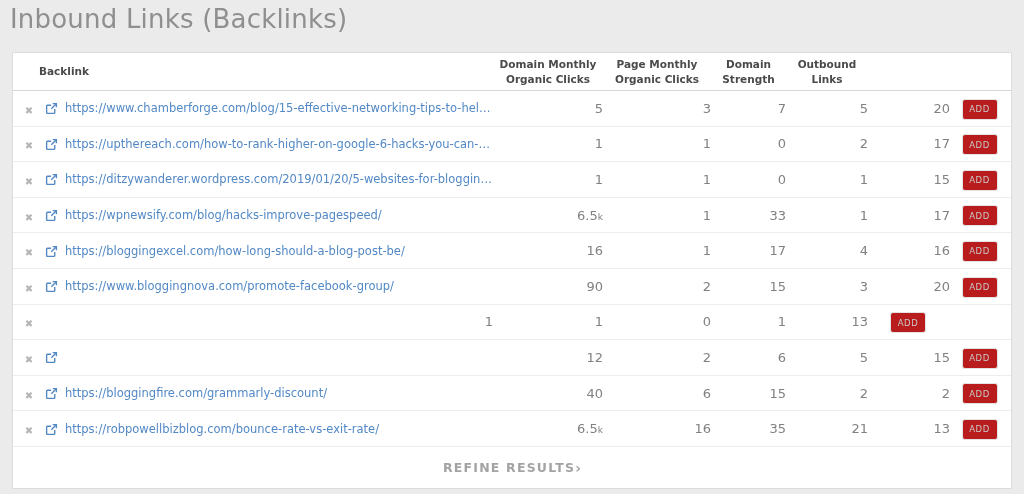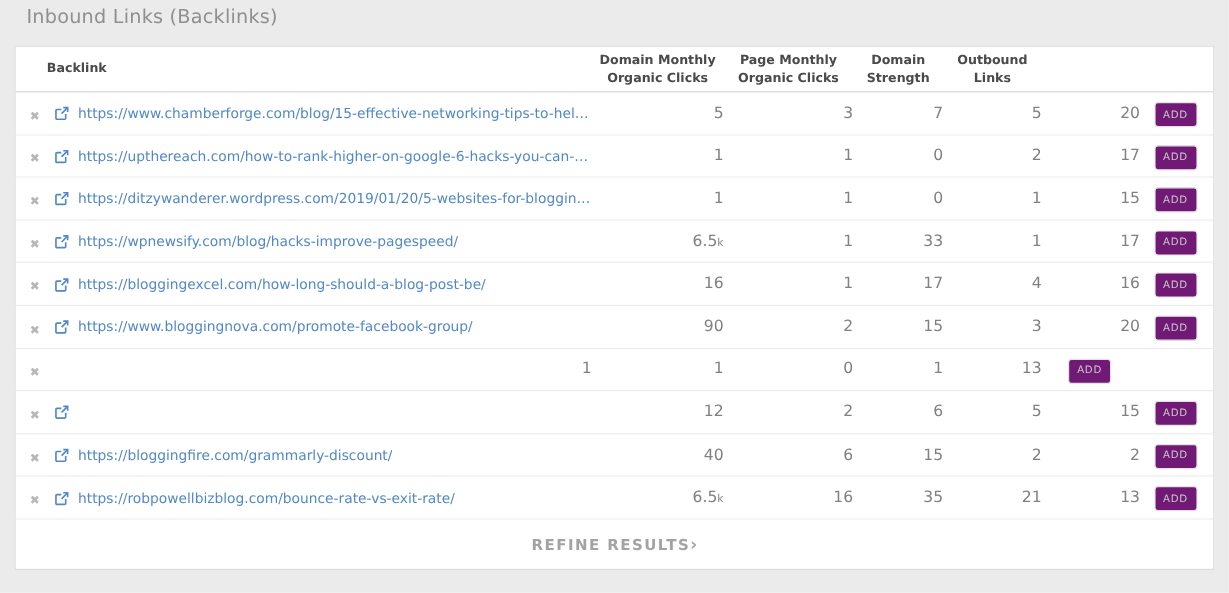--- a/index.html
+++ b/index.html
@@ -4,27 +4,27 @@
 <style>
   * { margin:0; padding:0; box-sizing:border-box; }
   html,body { width:1024px; height:494px; }
   body {
     background:#ebebeb;
     font-family:"DejaVu Sans","Liberation Sans",sans-serif;
     overflow:hidden;
     position:relative;
   }
   .page-title {
-    position:absolute; left:22px; top:4px;
-    font-size:16px; color:#8f8f8f; font-weight:400;
+    position:absolute; left:10px; top:4px;
+    font-size:26px; color:#8f8f8f; font-weight:400;
     letter-spacing:0.2px;
     text-align:right;
   }
   .panel {
-    position:absolute; left:12px; top:38px;
+    position:absolute; left:12px; top:52px;
     width:1000px; height:437px;
     background:#ffffff; border:1px solid #dcdcdc;
   }
   .grid-row {
     display:grid;
     grid-template-columns:30px 450px 110px 108px 75px 82px 82px 61px;
     align-items:center;
   }
   .header-row {
     grid-template-columns:26px 454px 110px 108px 75px 82px 82px 61px;
@@ -49,21 +49,21 @@
     white-space:nowrap; overflow:hidden; padding-left:2px;
   }
   .extlink { display:inline-flex; flex:0 0 auto; margin-top:1px; }
   a.url {
     font-size:11.5px; color:#5288c5; text-decoration:none; cursor:pointer;
     overflow:hidden; text-overflow:ellipsis;
   }
   .add-cell { text-align:center; }
   .add-btn {
     width:36px; height:21px;
-    background:#701a75; border:1px solid #e3e3e3; border-radius:3px;
+    background:#b91c1c; border:1px solid #e3e3e3; border-radius:3px;
     font-family:"DejaVu Sans","Liberation Sans",sans-serif;
     font-size:8.5px; color:#c9c9c9; letter-spacing:0.6px;
     cursor:pointer; margin-right:2px;
   }
   .footer {
     height:42px; display:flex; align-items:center; justify-content:center;
   }
   .refine {
     font-size:12.5px; font-weight:bold; color:#a3a3a3;
     letter-spacing:1.2px; cursor:pointer; display:flex; align-items:center; gap:0;

